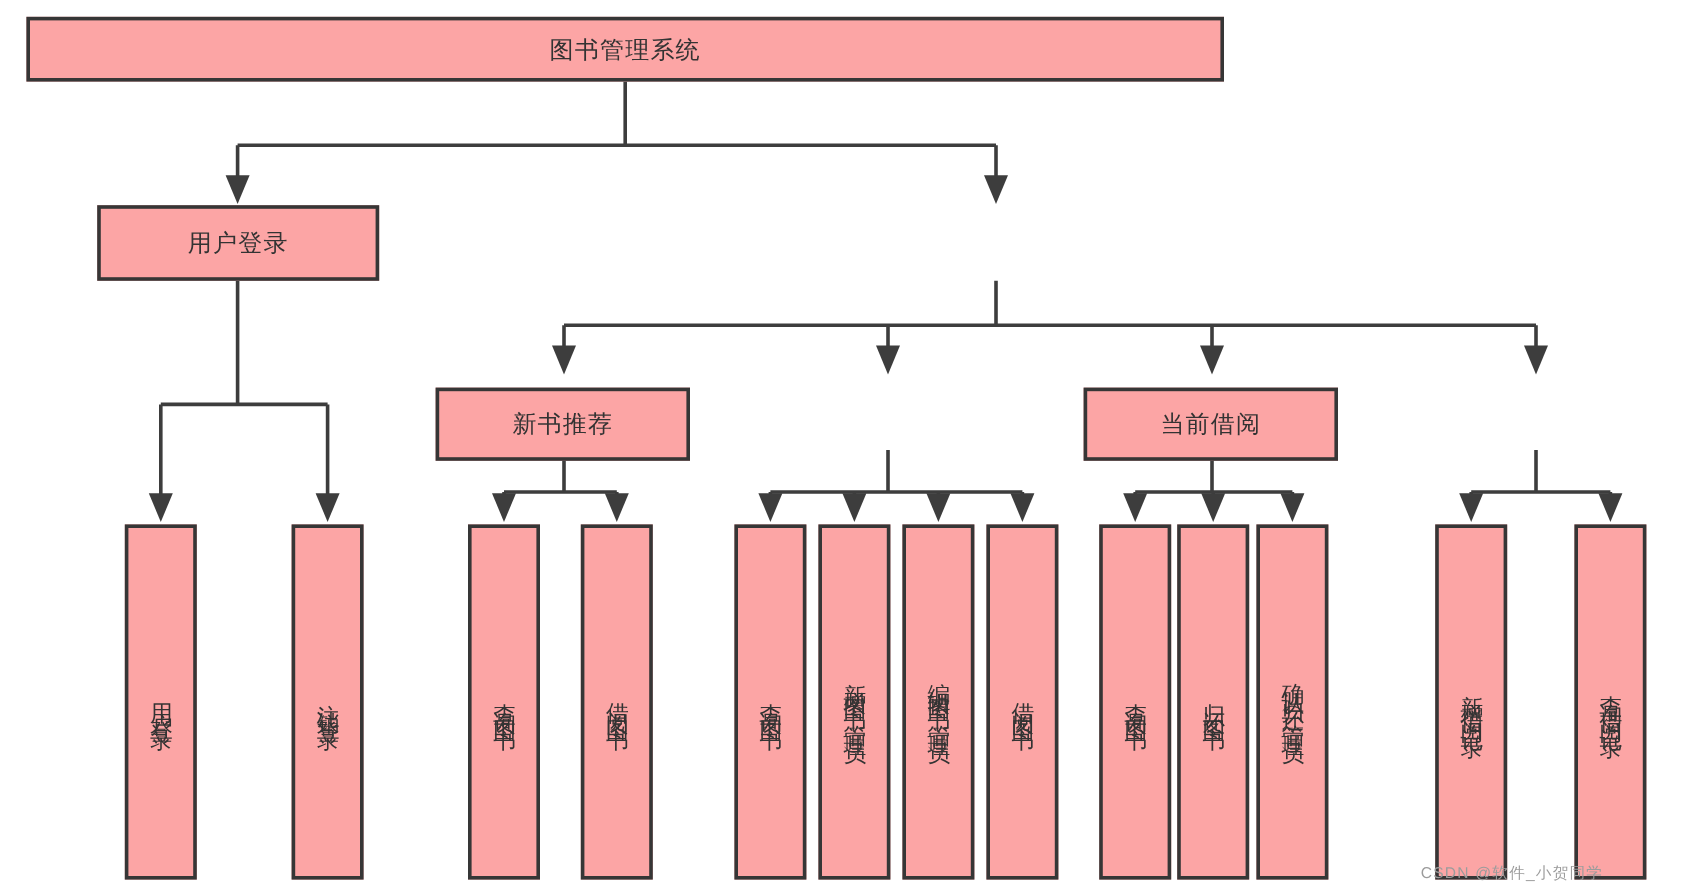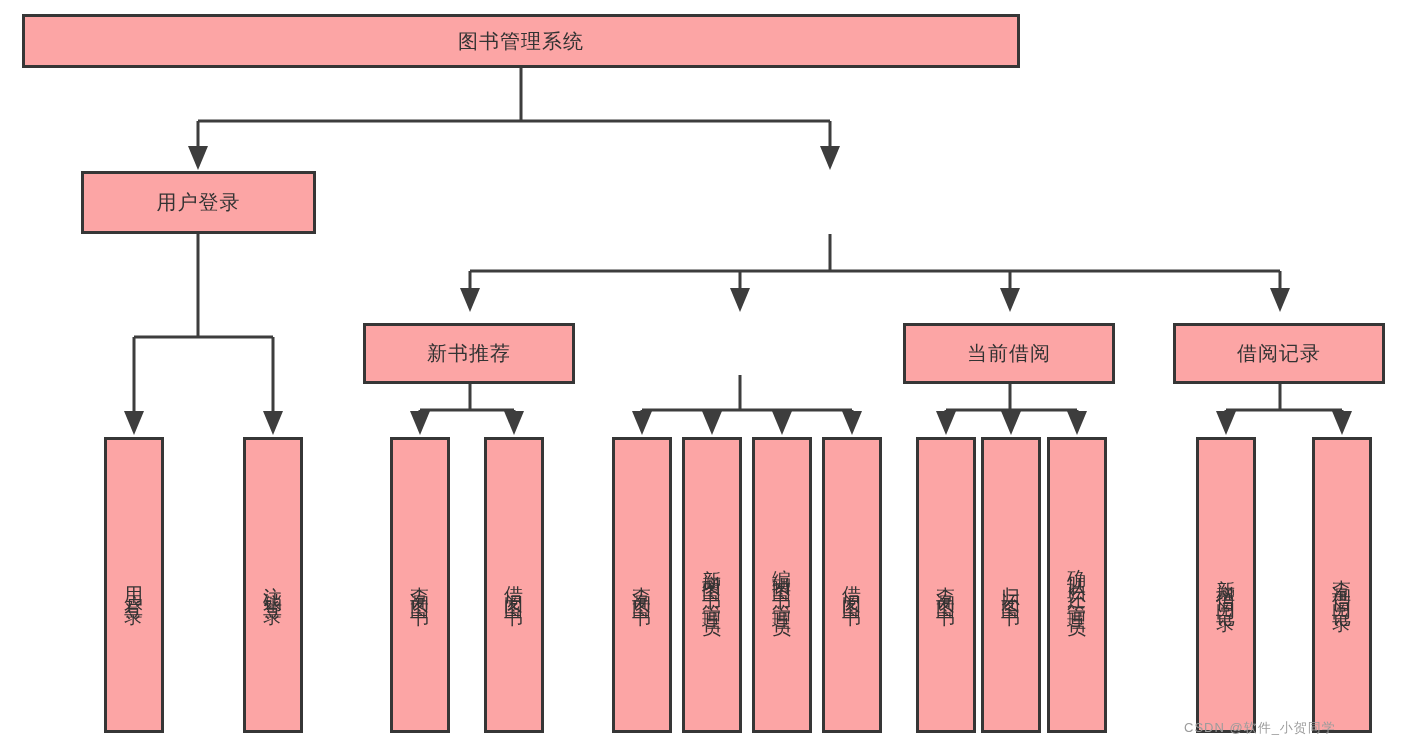--- a/index.html
+++ b/index.html
@@ -121,23 +121,20 @@
   <div class="node h-node l2-a">
     <span>用户登录</span>
   </div>
 
   <div class="node h-node l3 l3-0">
     <span>新书推荐</span>
   </div>
   <div class="node h-node l3 l3-2">
     <span>当前借阅</span>
   </div>
-  <div class="node h-node l3 l3-3">
-    <span>借阅记录</span>
-  </div>
 
   <div class="node leaf leaf-a1">
     <span>用户登录</span>
   </div>
   <div class="node leaf leaf-a2">
     <span>注销登录</span>
   </div>
 
   <div class="node leaf leaf-b1">
     <span>查询图书</span>

